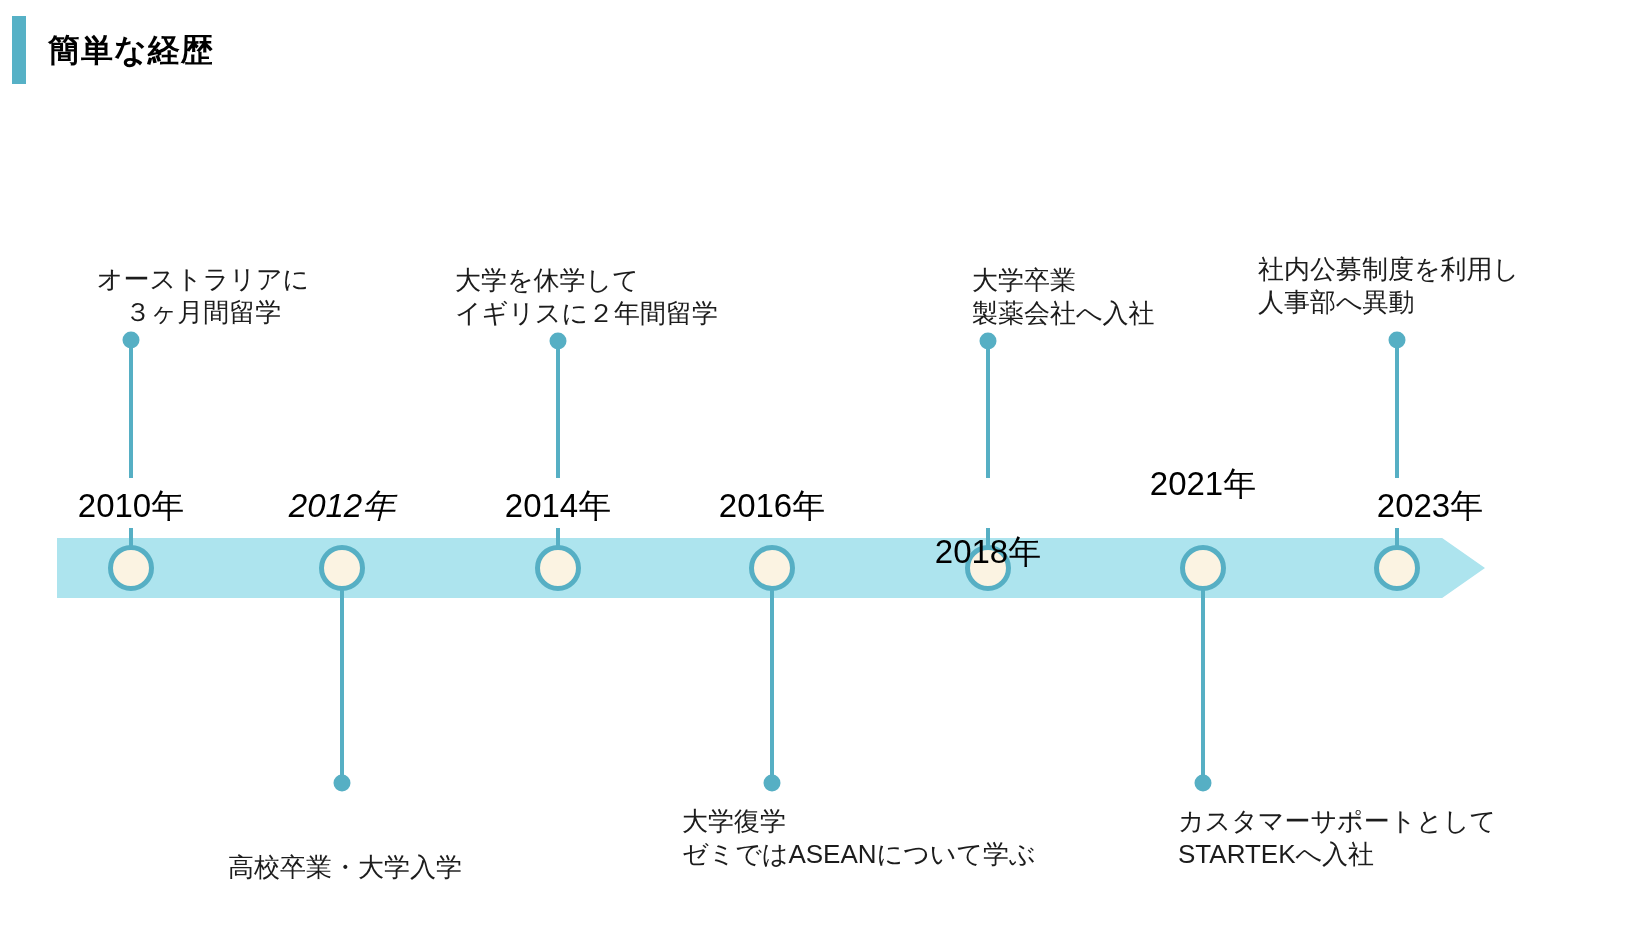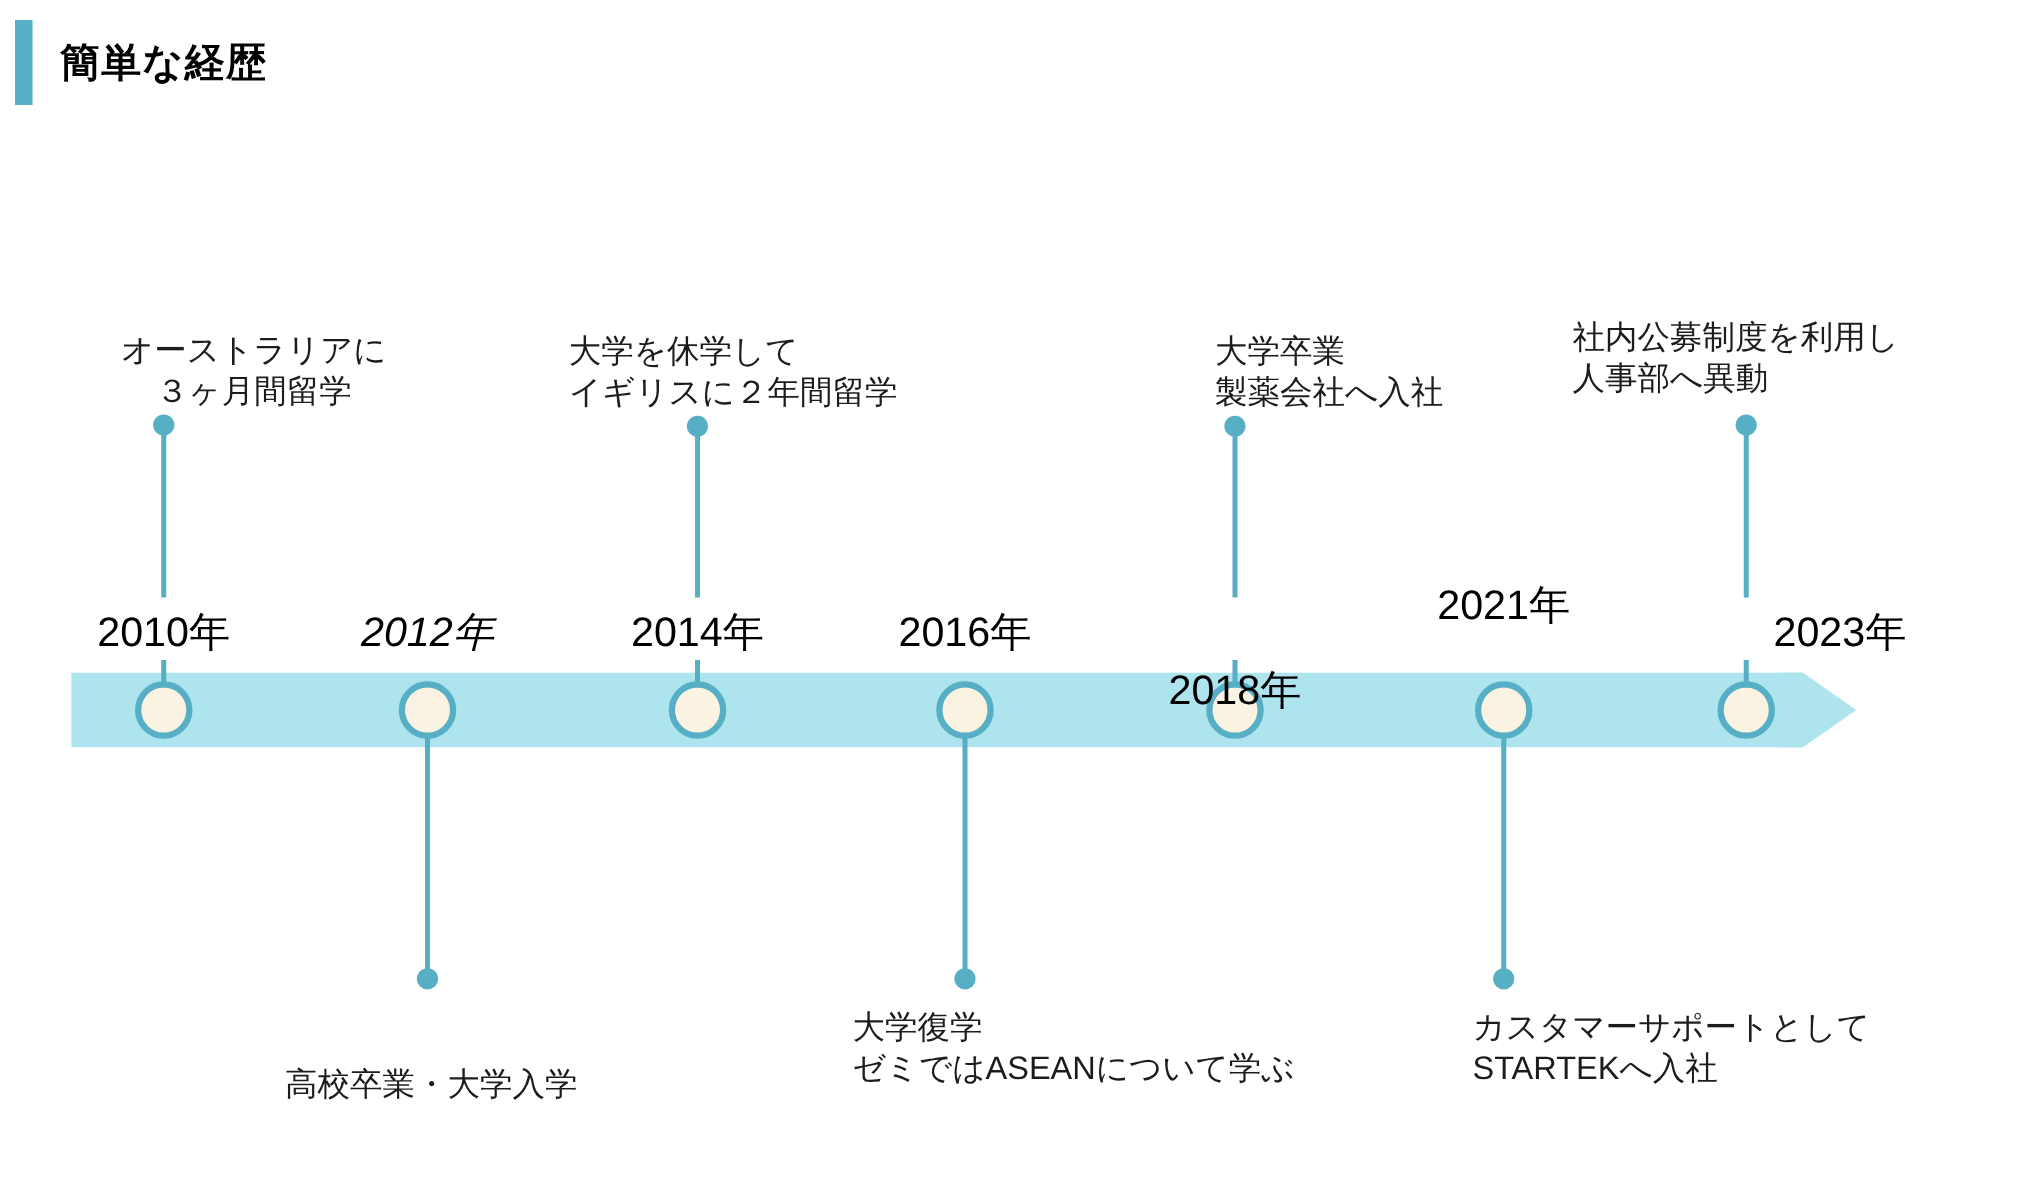--- a/index.html
+++ b/index.html
@@ -101,21 +101,21 @@
       <div class="stem-dot" style="left: 988px; top: 341px;"></div>
       <div class="event-label above" style="left: 952px; top: 331px; margin-left: 20px;">大学卒業
 製薬会社へ入社</div>
       <div class="node-circle" style="left: 1203px; top: 568px;"></div>
       <div class="year-label" style="left: 1203px; top: 500px;">2021年</div>
       <div class="stem" style="left: 1203px; top: 588px; height: 195px;"></div>
       <div class="stem-dot" style="left: 1203px; top: 783px;"></div>
       <div class="event-label" style="left: 1178px; top: 805px;">カスタマーサポートとして
 STARTEKへ入社</div>
       <div class="node-circle" style="left: 1397px; top: 568px;"></div>
-      <div class="year-label" style="left: 1472px; top: 522px;">2023年</div>
+      <div class="year-label" style="left: 1430px; top: 522px;">2023年</div>
       <div class="stem" style="left: 1397px; top: 340px; height: 138px;"></div>
       <div class="stem" style="left: 1397px; top: 528px; height: 22px;"></div>
       <div class="stem-dot" style="left: 1397px; top: 340px;"></div>
       <div class="event-label above" style="left: 1258px; top: 320px;">社内公募制度を利用し
 人事部へ異動</div>
     </div>
 
 </div>
 
 </body></html>

